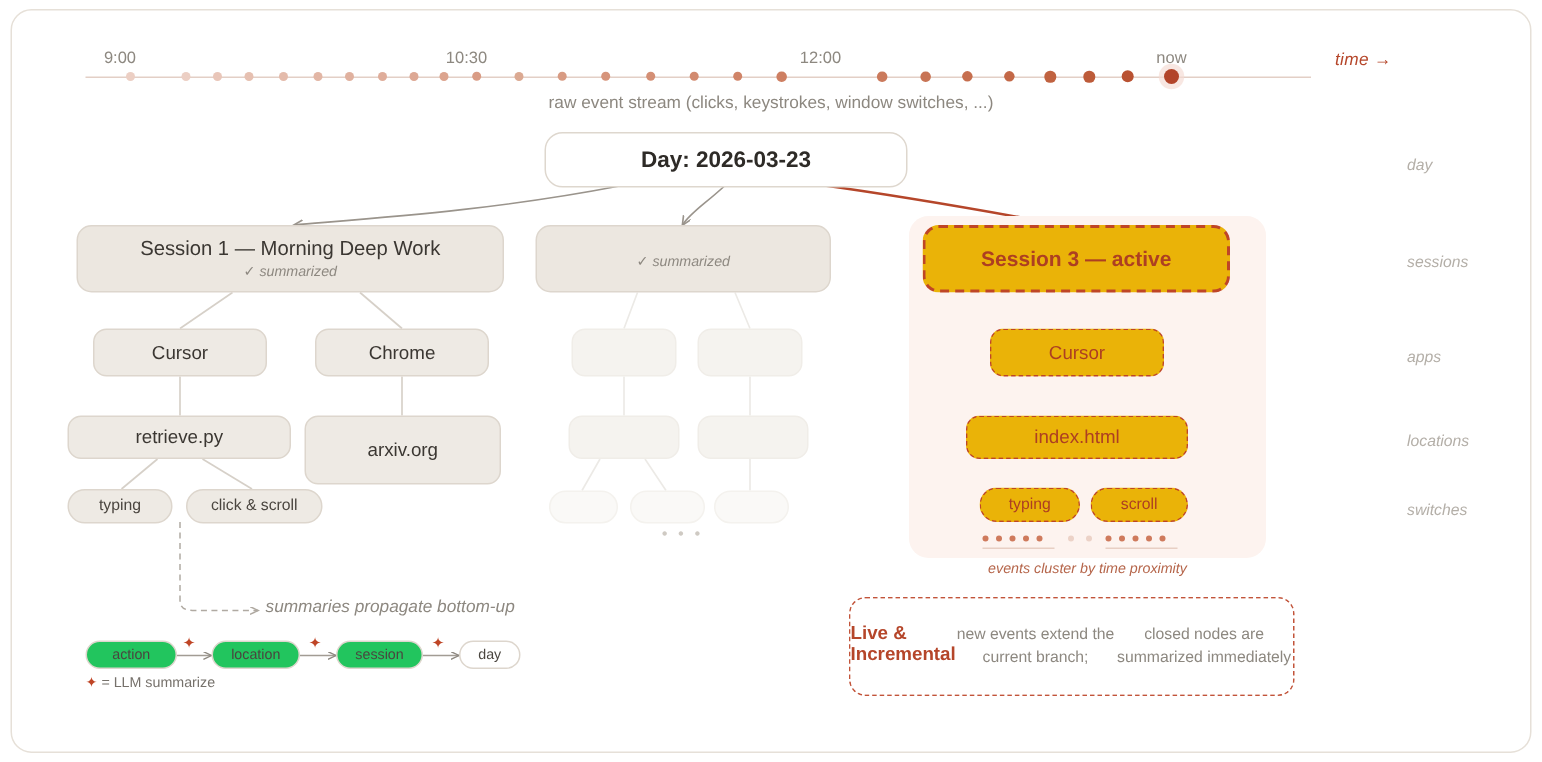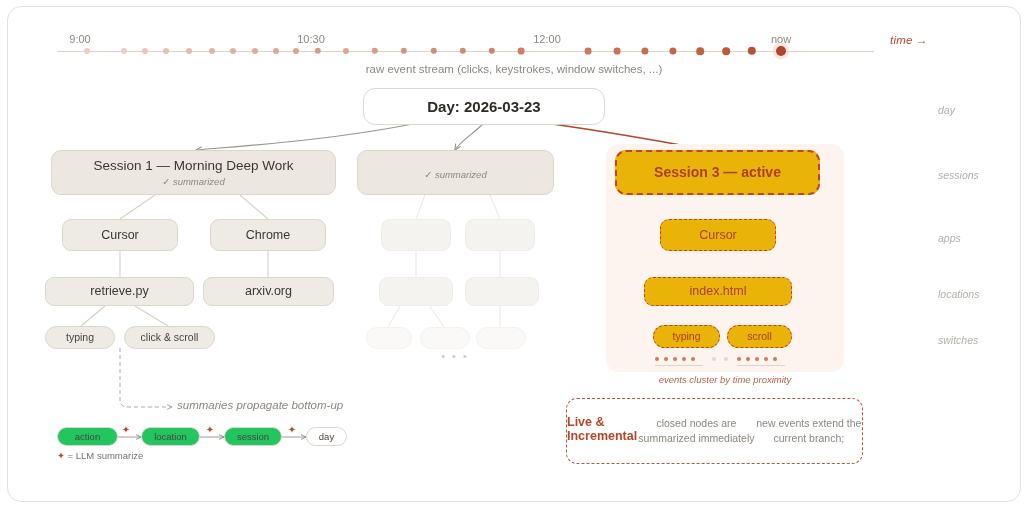--- a/index.html
+++ b/index.html
@@ -357,21 +357,21 @@
   <div class="node app" style="left:62px;top:219px;width:116px;height:32px;">
     <span class="ttl">Cursor</span>
   </div>
   <div class="node loc" style="left:45px;top:277px;width:149px;height:29px;">
     <span class="ttl">retrieve.py</span>
   </div>
 
   <div class="node app" style="left:210px;top:219px;width:116px;height:32px;">
     <span class="ttl">Chrome</span>
   </div>
-  <div class="node loc" style="left:203px;top:277px;width:131px;height:29px;">
+  <div class="node loc" style="left:203px;top:277px;width:131px;height:46px;">
     <span class="ttl">arxiv.org</span>
   </div>
 
   <div class="node act" style="left:45px;top:326px;width:70px;height:23px;">
     <span class="ttl">typing</span>
   </div>
   <div class="node act" style="left:124px;top:326px;width:91px;height:23px;">
     <span class="ttl">click &amp; scroll</span>
   </div>
 
@@ -443,16 +443,16 @@
     <div class="spark" style="left:292px;top:430px;">✦</div>
 
     <div class="legend-note">
       <span class="sp">✦</span>
       <span>= LLM summarize</span>
     </div>
   </div>
 
   <div class="live-box">
     <div class="lt">Live &amp; Incremental</div>
+    <div class="ls">new events extend the current branch;</div>
     <div class="ls">closed nodes are summarized immediately</div>
-    <div class="ls">new events extend the current branch;</div>
   </div>
 </div>
 
 </body></html>

